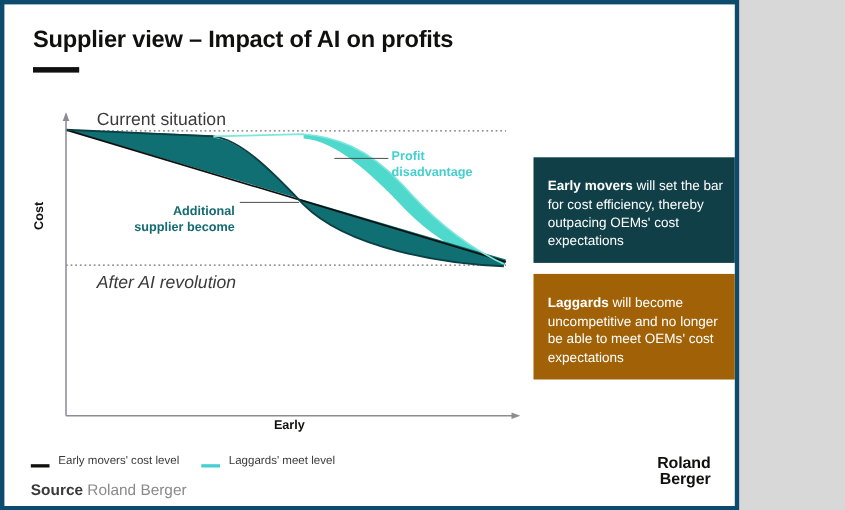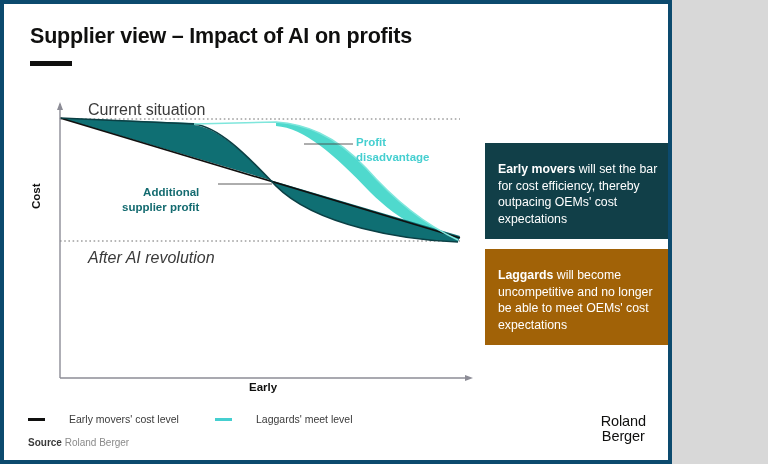--- a/index.html
+++ b/index.html
@@ -129,58 +129,57 @@
   
   .legend {
     position: absolute;
     left: 24px;
     top: 409px;
     display: flex;
     align-items: center;
   }
   .legend-item {
     display: flex;
-    align-items: center;
-    margin-right: 36px;
-    gap: 16px;
+    align-items: flex-end;
+    margin-right: 20px;
   }
   .legend-swatch {
     width: 17px;
     height: 3px;
     margin-right: 8px;
     flex: 0 0 auto;
   }
   .legend-text {
     font-size: 10.5px;
     color: #3a3a3a;
     white-space: nowrap;
   }
 
   .source {
     position: absolute;
     left: 24px;
     top: 433px;
-    font-size: 10px;
+    font-size: 14px;
     color: #8a8a8a;
     white-space: nowrap;
   }
   .source b {
     color: #3a3a3a;
     font-weight: bold;
   }
 
   .logo {
     position: absolute;
     right: 22px;
     top: 410px;
     font-size: 14.5px;
-    font-weight: normal;
+    font-weight: bold;
     line-height: 1.06;
     color: #10100f;
-    text-align: center;
+    text-align: right;
     letter-spacing: -0.1px;
   }
 </style>
 </head>
 <body>
 
 <div class="slide">
 
   <div class="title">Supplier view – Impact of AI on profits</div>
   <div class="title-rule"></div>
@@ -219,21 +218,21 @@
     </svg>
 
     <div class="ax-label y">Cost</div>
     <div class="ax-label x">Early</div>
 
     <div class="band-label top">Current situation</div>
     <div class="band-label bottom">After AI revolution</div>
 
     <div class="ann ann-dark">
       <div>Additional</div>
-      <div>supplier profit</div>
+      <div>supplier become</div>
     </div>
 
     <div class="ann ann-light">
       <div>Profit</div>
       <div>disadvantage</div>
     </div>
   </div>
 
   <div class="callout dark">
     <b>Early movers</b><span> will set the bar for cost efficiency, thereby outpacing OEMs' cost expectations</span>

